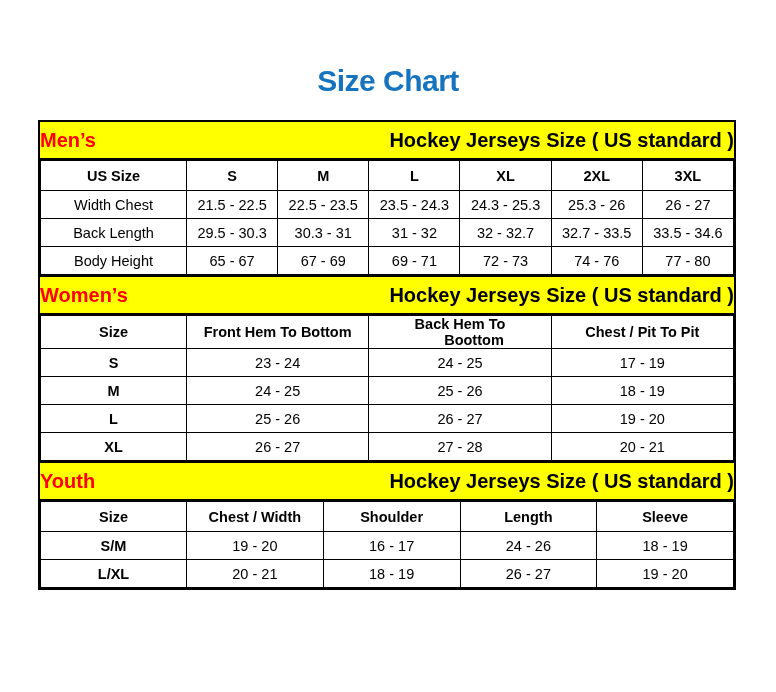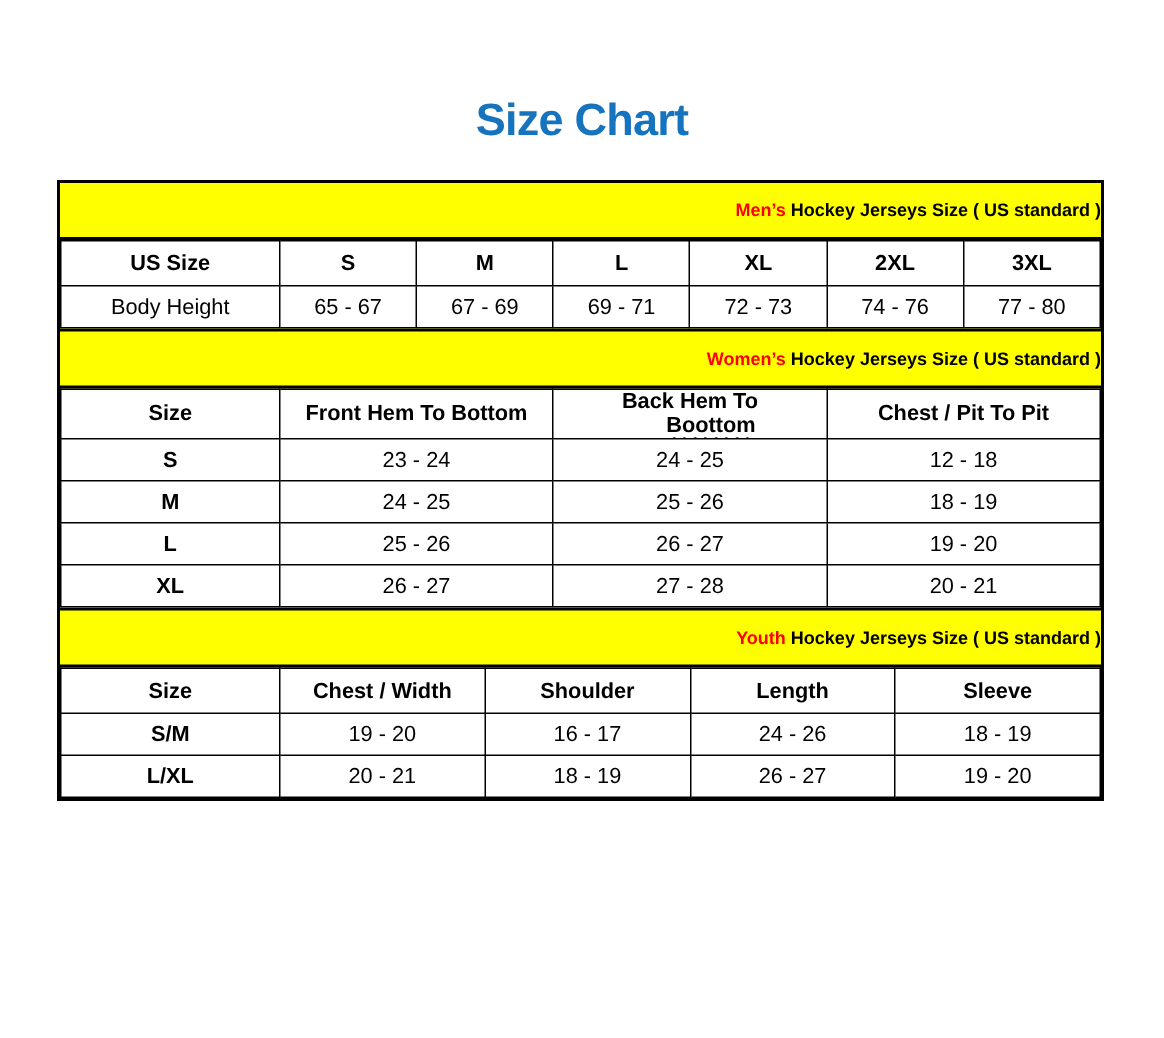--- a/index.html
+++ b/index.html
@@ -31,22 +31,22 @@
     border: 2px solid var(--border_black, #000);
     background: #fff;
     box-sizing: border-box;
   }
 
   .band {
     background: var(--band_yellow, #ffff00);
     height: 36px;
     display: flex;
     align-items: center;
-    justify-content: flex-end;
-    font-size: 12px;
+    justify-content: space-between;
+    font-size: 20px;
     font-weight: bold;
     border-bottom: 2px solid var(--border_black, #000);
     white-space: pre-wrap;
   }
   section + section .band { border-top: 2px solid var(--border_black, #000); }
   .band .accent { color: var(--accent_red, #ff0000); }
 
   table.size-table {
     width: 100%;
     border-collapse: collapse;
@@ -101,20 +101,38 @@
               <th>S</th>
               <th>M</th>
               <th>L</th>
               <th>XL</th>
               <th>2XL</th>
               <th>3XL</th>
             </tr>
           </thead>
           <tbody>
             <tr>
+              <td class="row-label">Width Chest</td>
+              <td>21.5 - 22.5</td>
+              <td>22.5 - 23.5</td>
+              <td>23.5 - 24.3</td>
+              <td>24.3 - 25.3</td>
+              <td>25.3 - 26</td>
+              <td>26 - 27</td>
+            </tr>
+            <tr>
+              <td class="row-label">Back Length</td>
+              <td>29.5 - 30.3</td>
+              <td>30.3 - 31</td>
+              <td>31 - 32</td>
+              <td>32 - 32.7</td>
+              <td>32.7 - 33.5</td>
+              <td>33.5 - 34.6</td>
+            </tr>
+            <tr>
               <td class="row-label">Body Height</td>
               <td>65 - 67</td>
               <td>67 - 69</td>
               <td>69 - 71</td>
               <td>72 - 73</td>
               <td>74 - 76</td>
               <td>77 - 80</td>
             </tr>
           </tbody>
         </table>
@@ -135,21 +153,21 @@
               <th>Front Hem To Bottom</th>
               <th>Back Hem To <span class="squiggle">Boottom</span></th>
               <th>Chest / Pit To Pit</th>
             </tr>
           </thead>
           <tbody>
             <tr>
               <td class="row-label bold">S</td>
               <td>23 - 24</td>
               <td>24 - 25</td>
-              <td>12 - 18</td>
+              <td>17 - 19</td>
             </tr>
             <tr>
               <td class="row-label bold">M</td>
               <td>24 - 25</td>
               <td>25 - 26</td>
               <td>18 - 19</td>
             </tr>
             <tr>
               <td class="row-label bold">L</td>
               <td>25 - 26</td>

